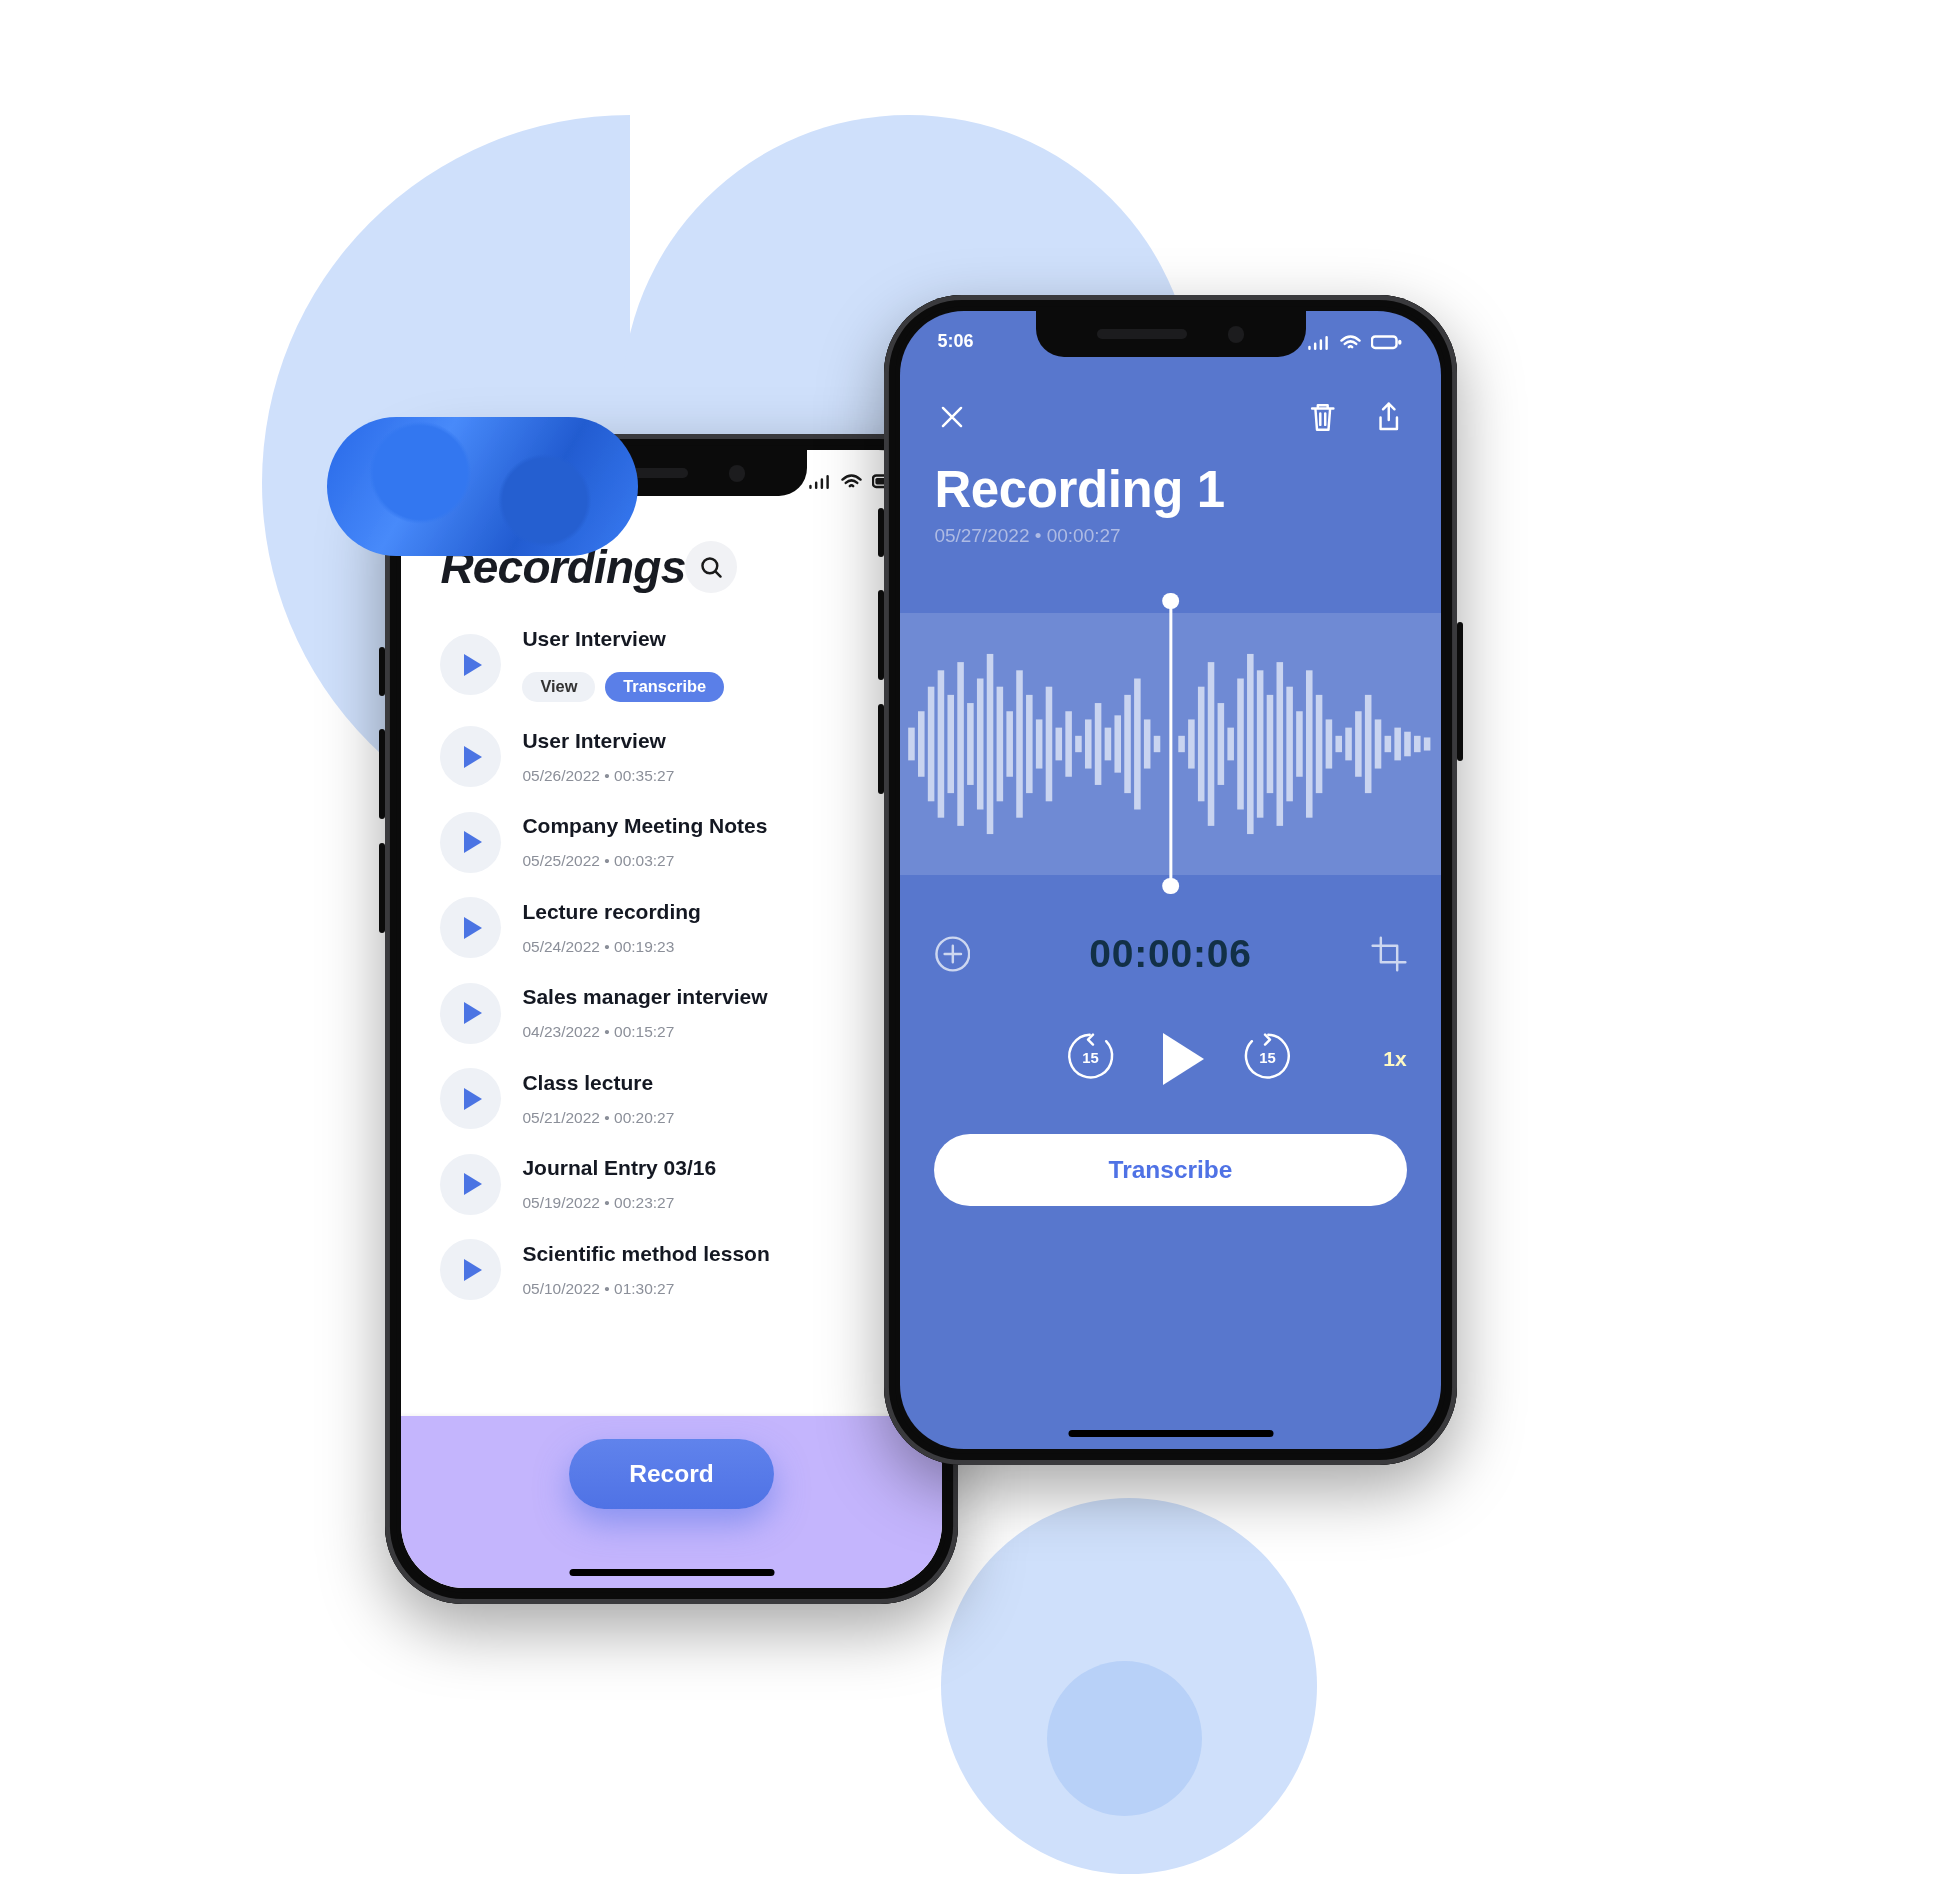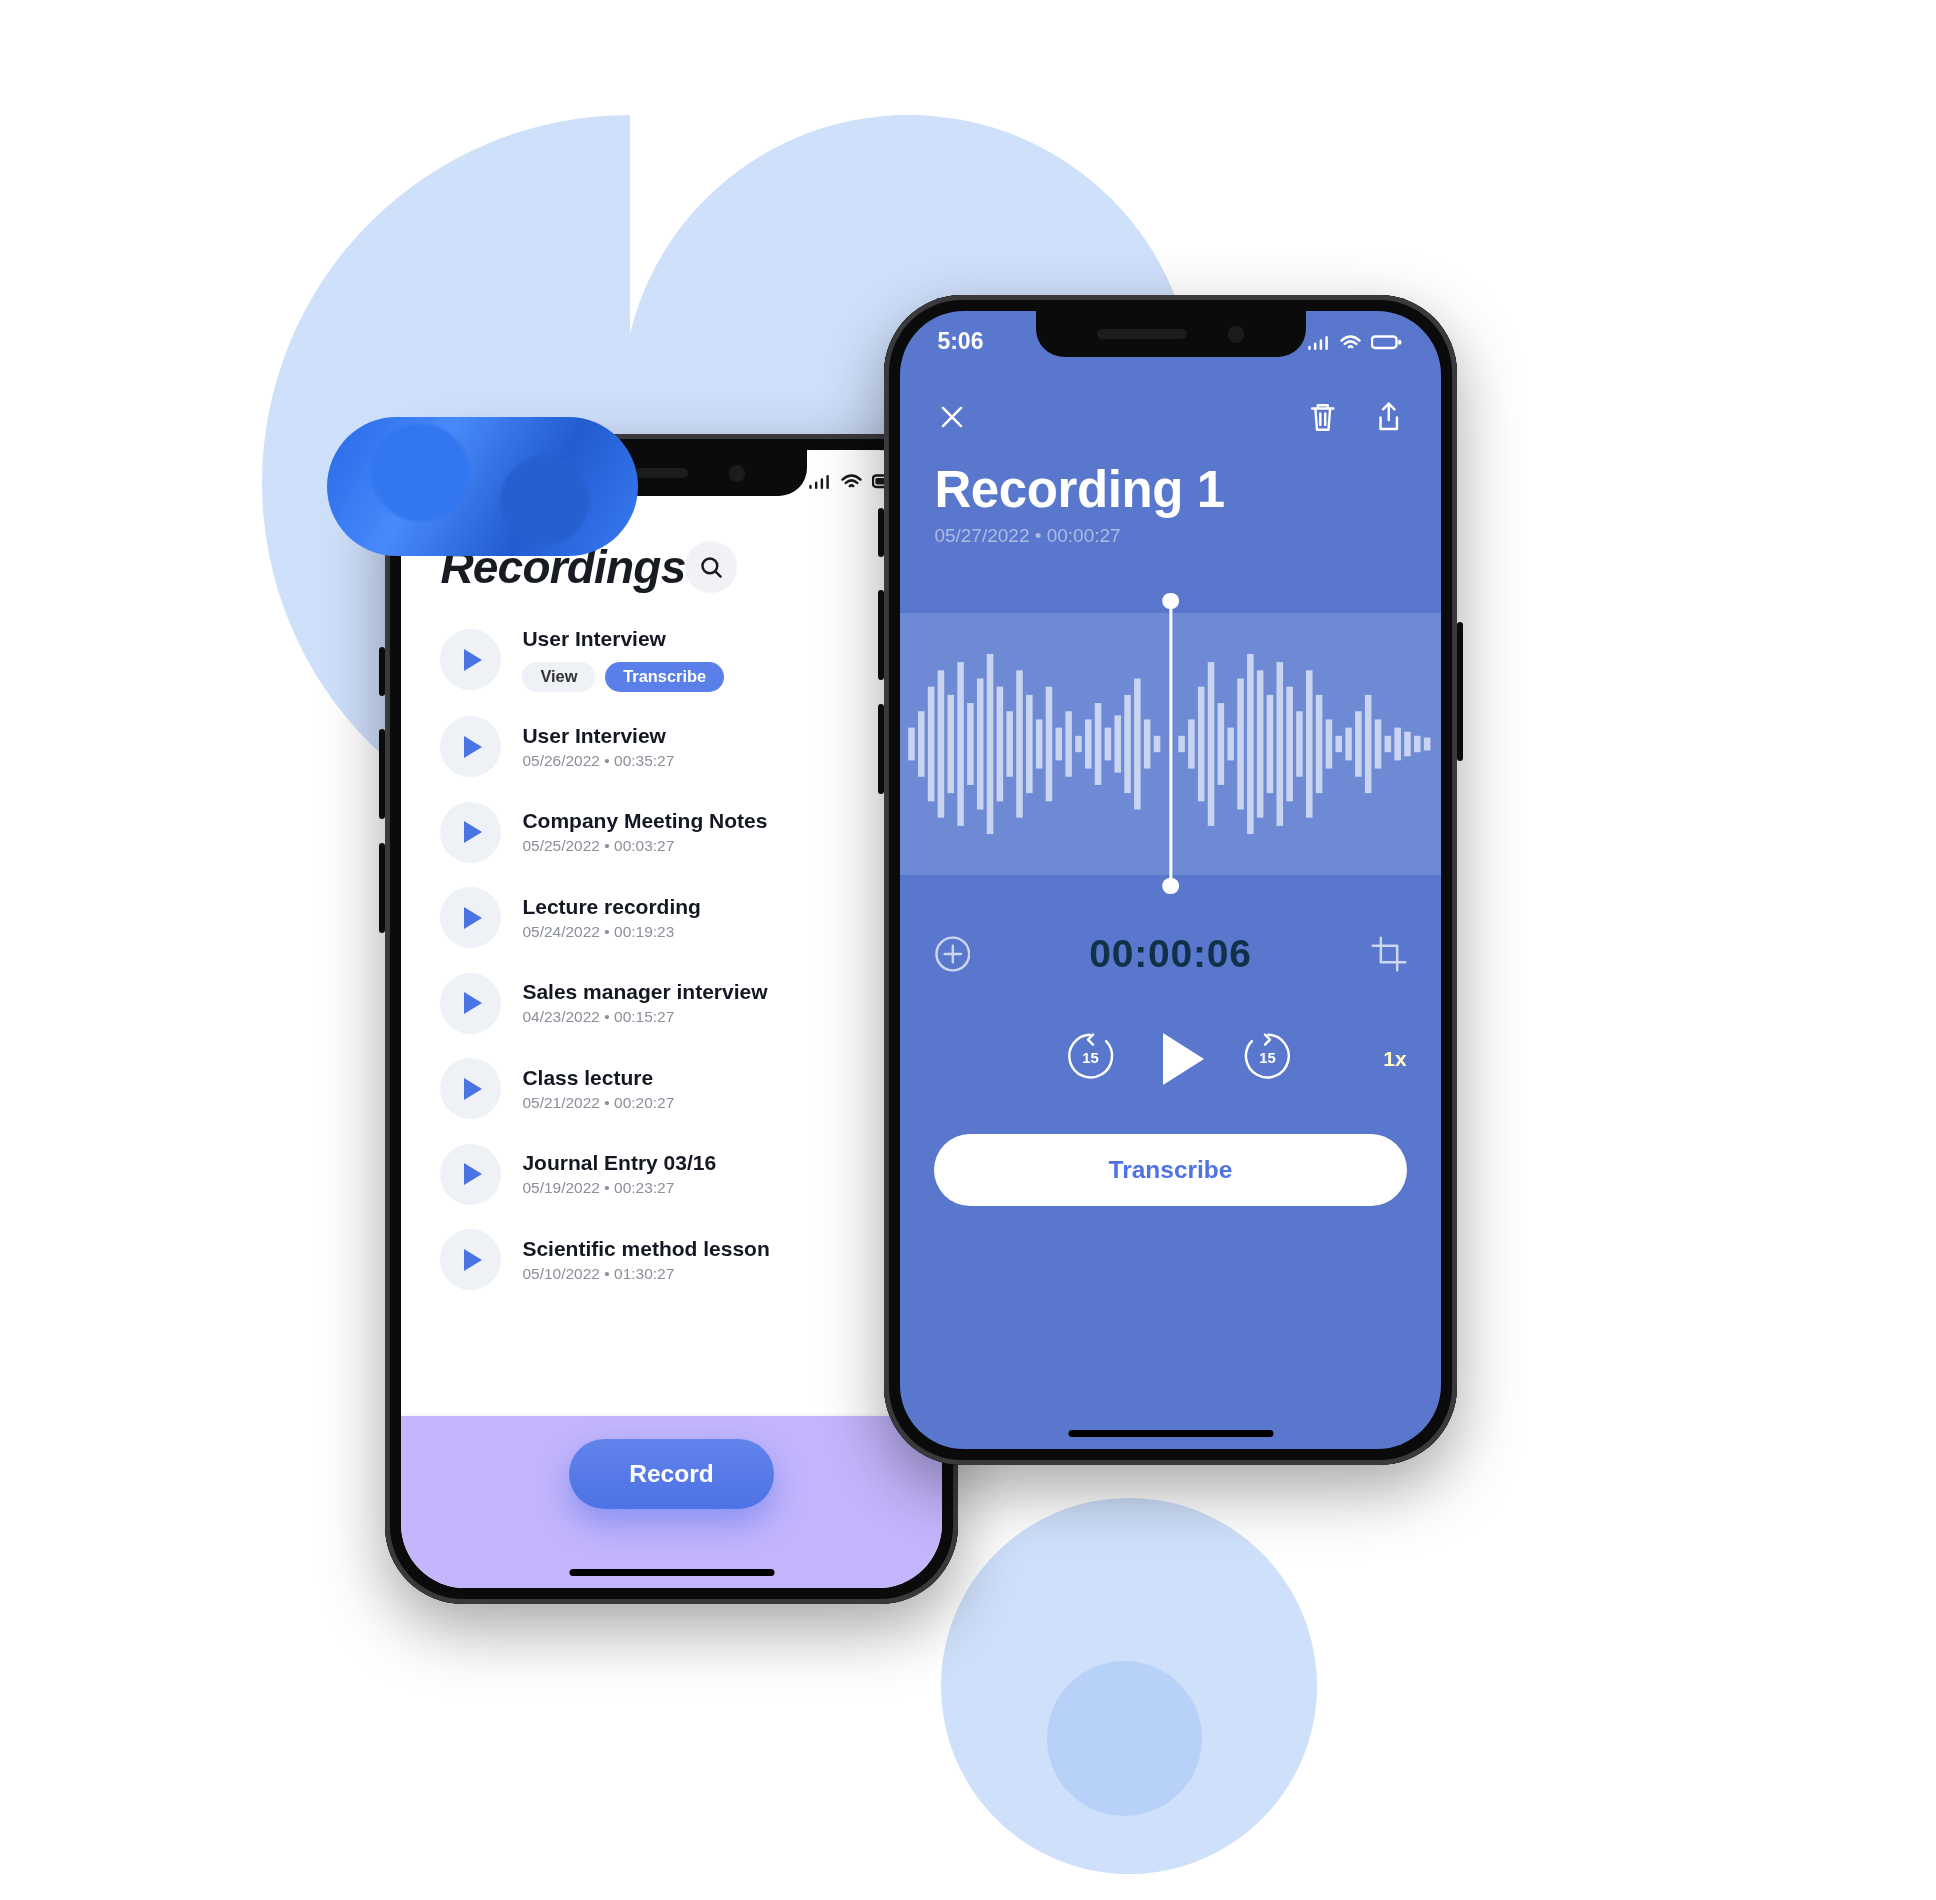--- a/index.html
+++ b/index.html
@@ -131,21 +131,21 @@
   .play-chip{
     width:61px; height:61px; border-radius:50%;
     background:#eef1f6; display:flex; align-items:center; justify-content:center;
     flex-shrink:0;
   }
   .play-triangle{
     width:0; height:0; border-left:18px solid #4b74e3;
     border-top:11.5px solid transparent; border-bottom:11.5px solid transparent;
     margin-left:4.1px;
   }
-  .rec-meta{ display:flex; flex-direction:column; gap:4px;}
+  .rec-meta{ display:flex; flex-direction:column; gap:14px;}
   .rec-name{ font-size:21px; font-weight:800; color:#141822;}
   .rec-sub{ font-size:15.5px; color:#8b8f99; font-weight:500;}
 
   .pill-row{ display:flex; gap:9.8px; margin-top:6.5px;}
   .pill{
     padding:5.7px 18px; border-radius:18px; font-size:16.4px; font-weight:700;
   }
   .pill-light{ background:#eef1f6; color:#333;}
   .pill-blue{ background:#5a7fe8; color:#fff;}
 
@@ -165,21 +165,21 @@
   }
   #phone-left .home-indicator{ background:#000; }
 
   
   #phone-right{ left:884px; top:295px; z-index:6;}
   #phone-right .screen{ background:#5877cd; }
   .status-bar-dark{
     position:absolute; top:0; left:0; right:0; height:61px;
     display:flex; justify-content:space-between; align-items:center;
     padding:0 37px; z-index:40;
-    font-size:23px; font-weight:600; color:#fff;
+    font-size:18px; font-weight:600; color:#fff;
   }
 
   .player-top{
     padding:88px 34px 8.2px;
     display:flex; align-items:center; justify-content:space-between;
   }
   .top-actions{ display:flex; gap:29.5px;}
   .icon-btn{ width:36px; height:36px; display:flex; align-items:center; justify-content:center; color:#fff;}
   .player-header{ padding:16.4px 34px 8.2px;}
   .player-title{ font-size:51px; font-weight:900; color:#fff; letter-spacing:-0.4px;}

